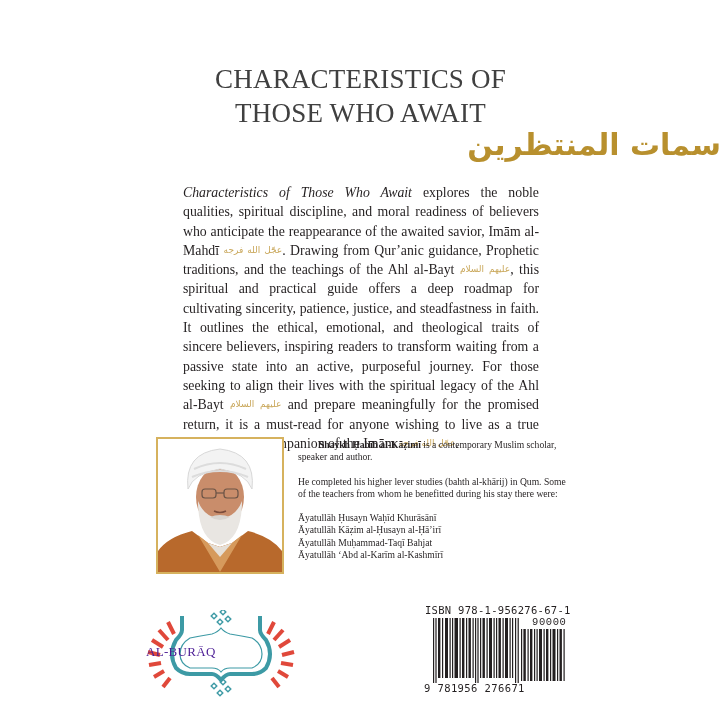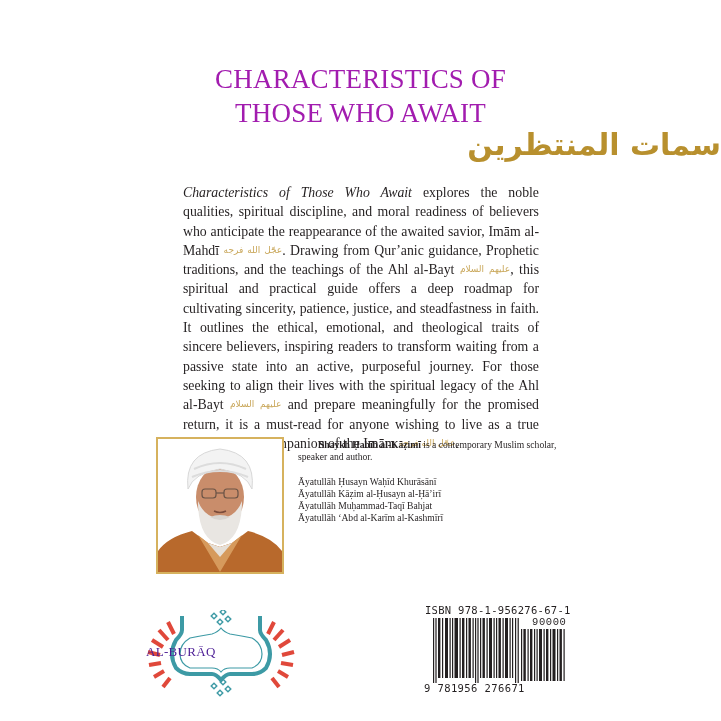--- a/index.html
+++ b/index.html
@@ -1,19 +1,19 @@
 <!DOCTYPE html>
 <html><head>
 <meta charset="utf-8">
 <style>
   html, body { margin:0; padding:0; background:#ffffff; }
   body { width:721px; height:721px; position:relative; overflow:hidden;
          font-family:"Liberation Serif","DejaVu Serif",serif; color:#231f20; }
   .title { position:absolute; left:0; width:721px; text-align:center;
-           color:#a21caf; font-size:27px; line-height:33px; letter-spacing:0.2px; }
+           color:#404040; font-size:27px; line-height:33px; letter-spacing:0.2px; }
   .title.l1 { top:63px; }
   .title.l2 { top:97px; }
   .arabic { position:absolute; top:127px; left:0; width:721px; text-align:right;
             color:#b8902e; font-size:30px; direction:rtl; font-family:"DejaVu Sans",sans-serif; font-weight:bold; }
   .blurb { position:absolute; left:183px; top:183px; width:356px;
            font-size:13.8px; line-height:19.3px; text-align:justify; text-align-last:center; }
   .blurb i { }
   .honor { color:#c9a75a; font-size:9px; vertical-align:2px; font-family:"DejaVu Sans",sans-serif; }
   .portrait { position:absolute; left:156px; top:437px; width:124px; height:133px;
               border:2px solid #d6b25e; background:#ffffff; overflow:hidden; }
@@ -63,20 +63,21 @@
 
       <rect x="44" y="50" width="14" height="9" rx="3" fill="none" stroke="#6b5446" stroke-width="1.2"></rect>
       <rect x="66" y="50" width="14" height="9" rx="3" fill="none" stroke="#6b5446" stroke-width="1.2"></rect>
       <line x1="58" y1="54" x2="66" y2="54" stroke="#6b5446" stroke-width="1.2"></line>
       <path d="M56 72 Q62 75 68 72" fill="none" stroke="#7a4b3a" stroke-width="1.5"></path>
     </svg>
   </div>
 
   <div class="bio">
     <p><b>Shaykh Ḥabīb al-Kāẓimī</b><span> is a contemporary Muslim scholar, speaker and author.</span></p>
+    <p>He completed his higher lever studies (bahth al-khārij) in Qum. Some of the teachers from whom he benefitted during his stay there were:</p>
     <ul class="teachers">
       <li>Āyatullāh Ḥusayn Waḥīd Khurāsānī</li>
       <li>Āyatullāh Kāẓim al-Ḥusayn al-Ḥā’irī</li>
       <li>Āyatullāh Muḥammad-Taqī Bahjat</li>
       <li>Āyatullāh ‘Abd al-Karīm al-Kashmīrī</li>
     </ul>
   </div>
 
   <div class="logo">
     <svg width="150" height="90" viewBox="0 0 150 90">

